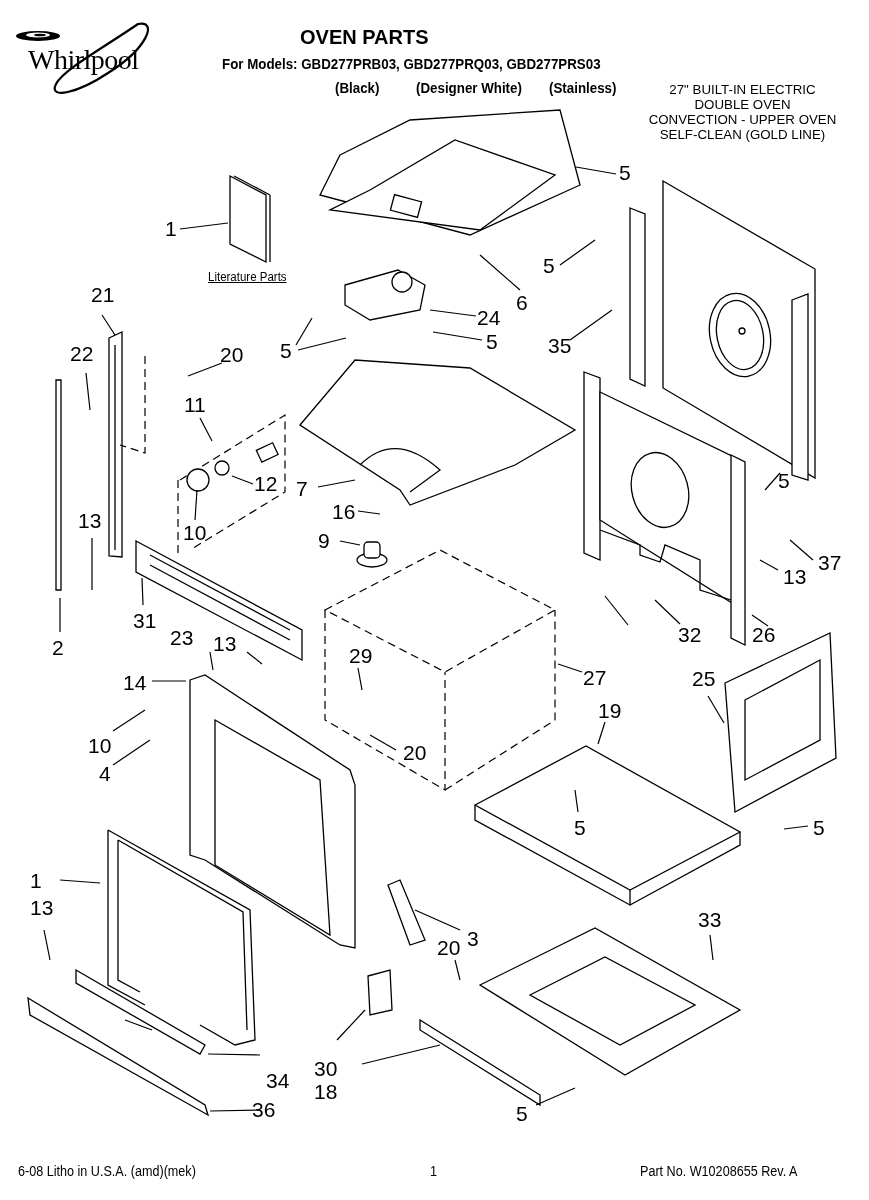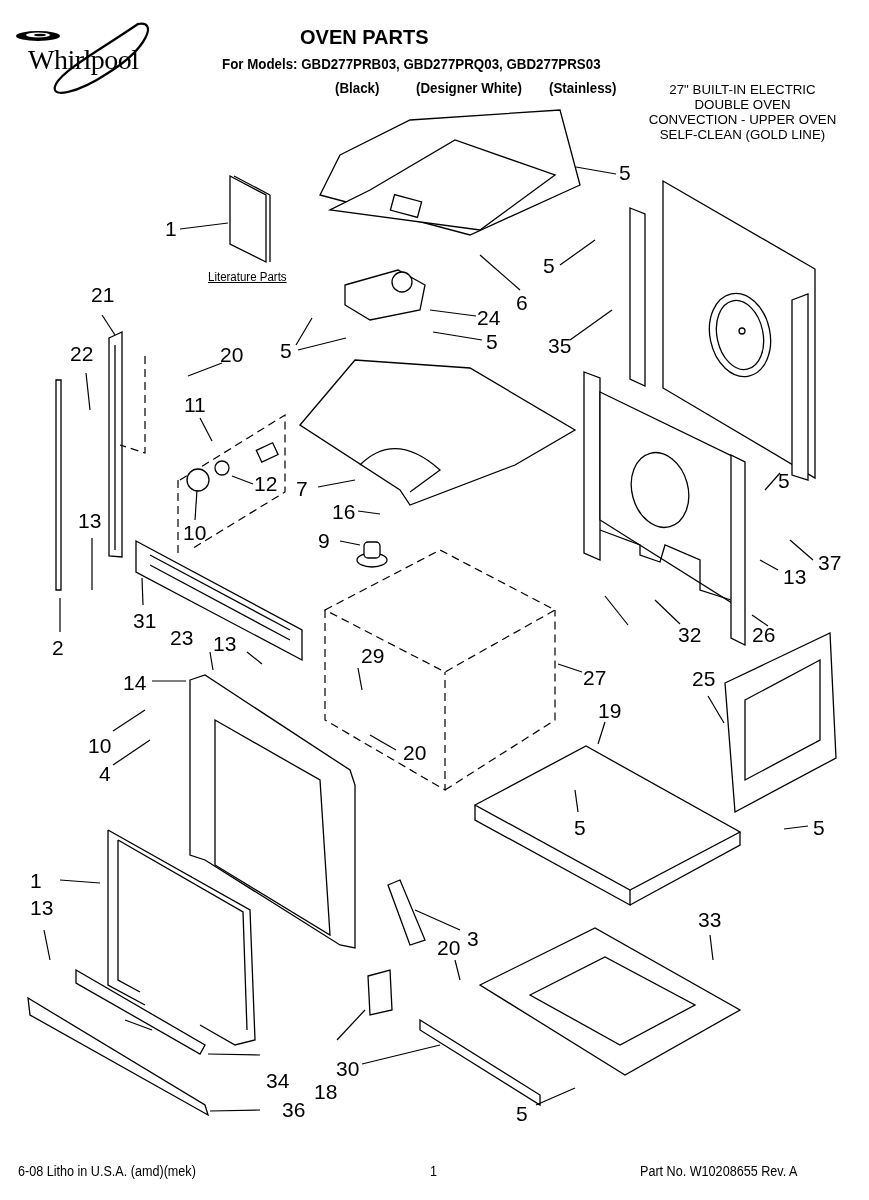--- a/index.html
+++ b/index.html
@@ -231,39 +231,39 @@
 <div class="callout" style="left:332px;top:501px">16</div>
 <div class="callout" style="left:183px;top:522px">10</div>
 <div class="callout" style="left:318px;top:530px">9</div>
 <div class="callout" style="left:78px;top:510px">13</div>
 <div class="callout" style="left:818px;top:552px">37</div>
 <div class="callout" style="left:52px;top:637px">2</div>
 <div class="callout" style="left:133px;top:610px">31</div>
 <div class="callout" style="left:783px;top:566px">13</div>
 <div class="callout" style="left:170px;top:627px">23</div>
 <div class="callout" style="left:213px;top:633px">13</div>
-<div class="callout" style="left:361px;top:645px">29</div>
+<div class="callout" style="left:349px;top:645px">29</div>
 <div class="callout" style="left:583px;top:667px">27</div>
 <div class="callout" style="left:123px;top:672px">14</div>
 <div class="callout" style="left:778px;top:470px">5</div>
 <div class="callout" style="left:678px;top:624px">32</div>
 <div class="callout" style="left:752px;top:624px">26</div>
 <div class="callout" style="left:692px;top:668px">25</div>
 <div class="callout" style="left:88px;top:735px">10</div>
 <div class="callout" style="left:598px;top:700px">19</div>
 <div class="callout" style="left:99px;top:763px">4</div>
 <div class="callout" style="left:403px;top:742px">20</div>
 <div class="callout" style="left:574px;top:817px">5</div>
 <div class="callout" style="left:813px;top:817px">5</div>
 <div class="callout" style="left:30px;top:870px">1</div>
 <div class="callout" style="left:467px;top:928px">3</div>
 <div class="callout" style="left:30px;top:897px">13</div>
 <div class="callout" style="left:698px;top:909px">33</div>
 <div class="callout" style="left:437px;top:937px">20</div>
 <div class="callout" style="left:314px;top:1081px">18</div>
-<div class="callout" style="left:336px;top:1058px">30</div>
+<div class="callout" style="left:314px;top:1058px">30</div>
 <div class="callout" style="left:266px;top:1070px">34</div>
-<div class="callout" style="left:282px;top:1099px">36</div>
+<div class="callout" style="left:252px;top:1099px">36</div>
 <div class="callout" style="left:516px;top:1103px">5</div>
 
 <div class="footer" style="left:18px">6-08 Litho in U.S.A. (amd)(mek)</div>
 <div class="footer" style="left:430px">1</div>
 <div class="footer" style="left:640px">Part No. W10208655 Rev. A</div>
 
 </body></html>

